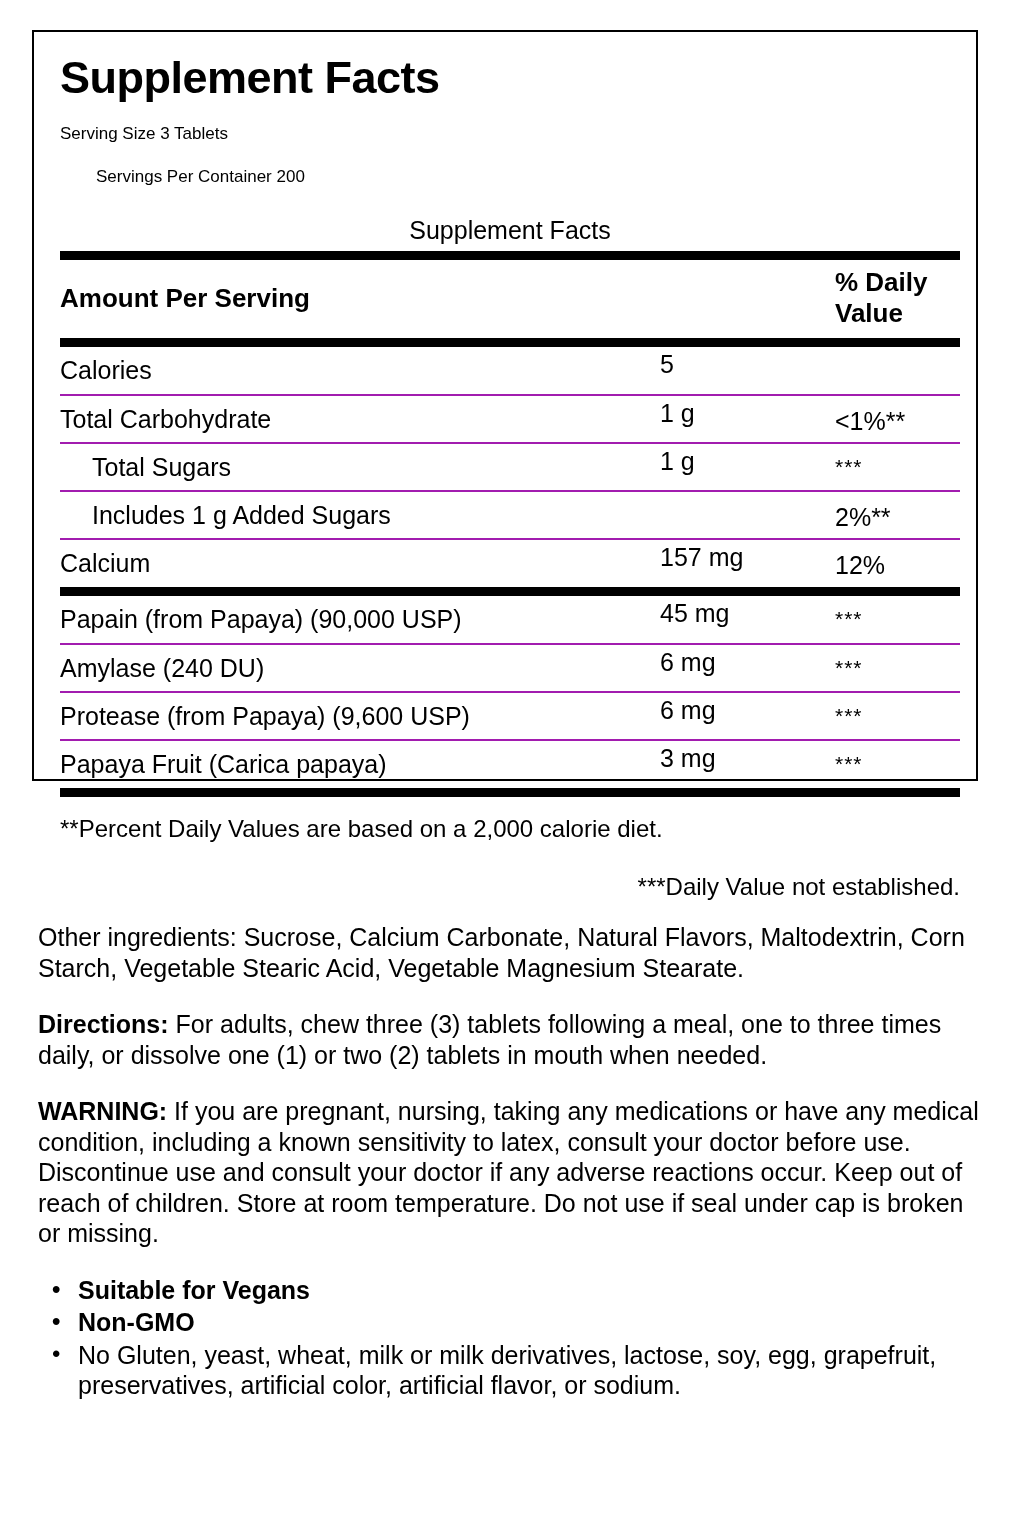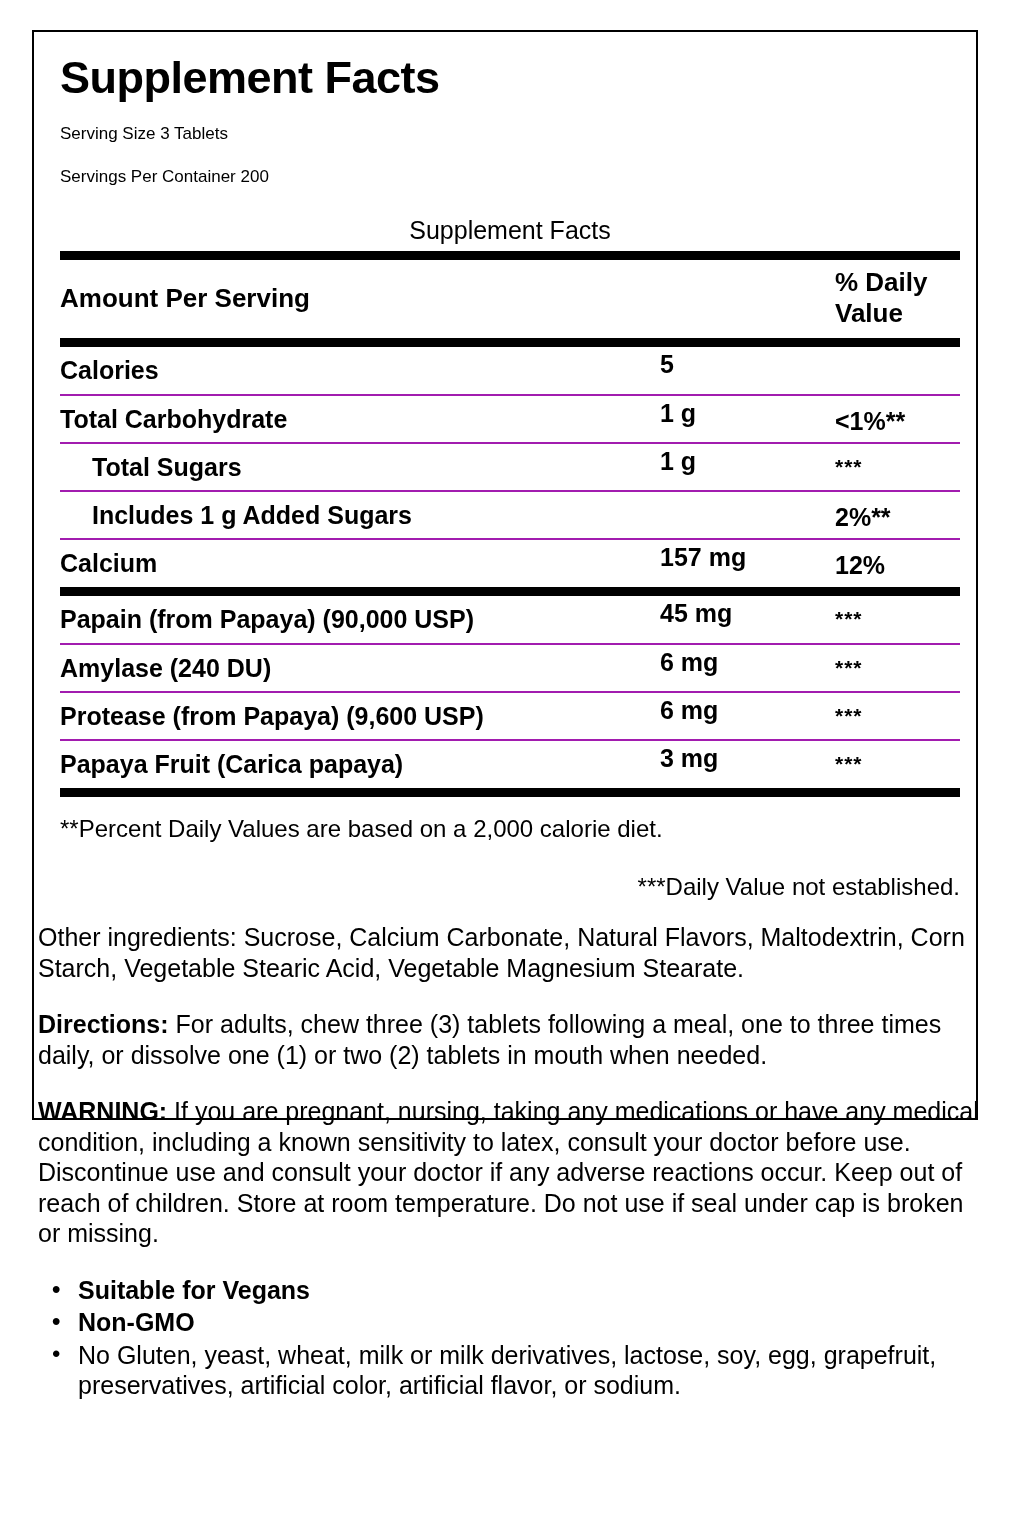--- a/index.html
+++ b/index.html
@@ -17,21 +17,21 @@
     color: #000000;
     -webkit-font-smoothing: antialiased;
   }
 
   
   .facts-panel {
     position: absolute;
     left: 32px;
     top: 30px;
     width: 946px;
-    height: 1090px;
+    height: 751px;
     border: 2px solid #000000;
     background: #ffffff;
   }
   .facts-inner {
     position: absolute;
     left: 26px;
     top: 0;
     width: 900px;
     height: 100%;
   }
@@ -45,20 +45,21 @@
     letter-spacing: -0.5px;
     line-height: 1.08;
   }
   .serving-line {
     font-size: 17px;
     line-height: 1.1;
     margin-top: 22px;
   }
   .serving-line.second {
     margin-top: 25px;
+    margin-left: 36px;
   }
 
   
   .table-caption {
     text-align: center;
     font-size: 25px;
     margin-top: 30px;
     line-height: 1.1;
   }
 
@@ -77,21 +78,21 @@
   }
   .facts-table col.c-name  { width: 600px; }
   .facts-table col.c-amt   { width: 175px; }
   .facts-table col.c-dv    { width: 125px; }
 
   .facts-table th,
   .facts-table td {
     padding: 0;
     vertical-align: middle;
     font-size: 25px;
-    font-weight: bold;
+    font-weight: normal;
     text-align: left;
   }
 
   .hdr-row th {
     font-size: 26px;
     font-weight: bold;
     padding: 7px 0 9px 0;
   }
   .hdr-amount  { text-align: center; }
   .hdr-dv      { text-align: right; padding-right: 0 !important; }

